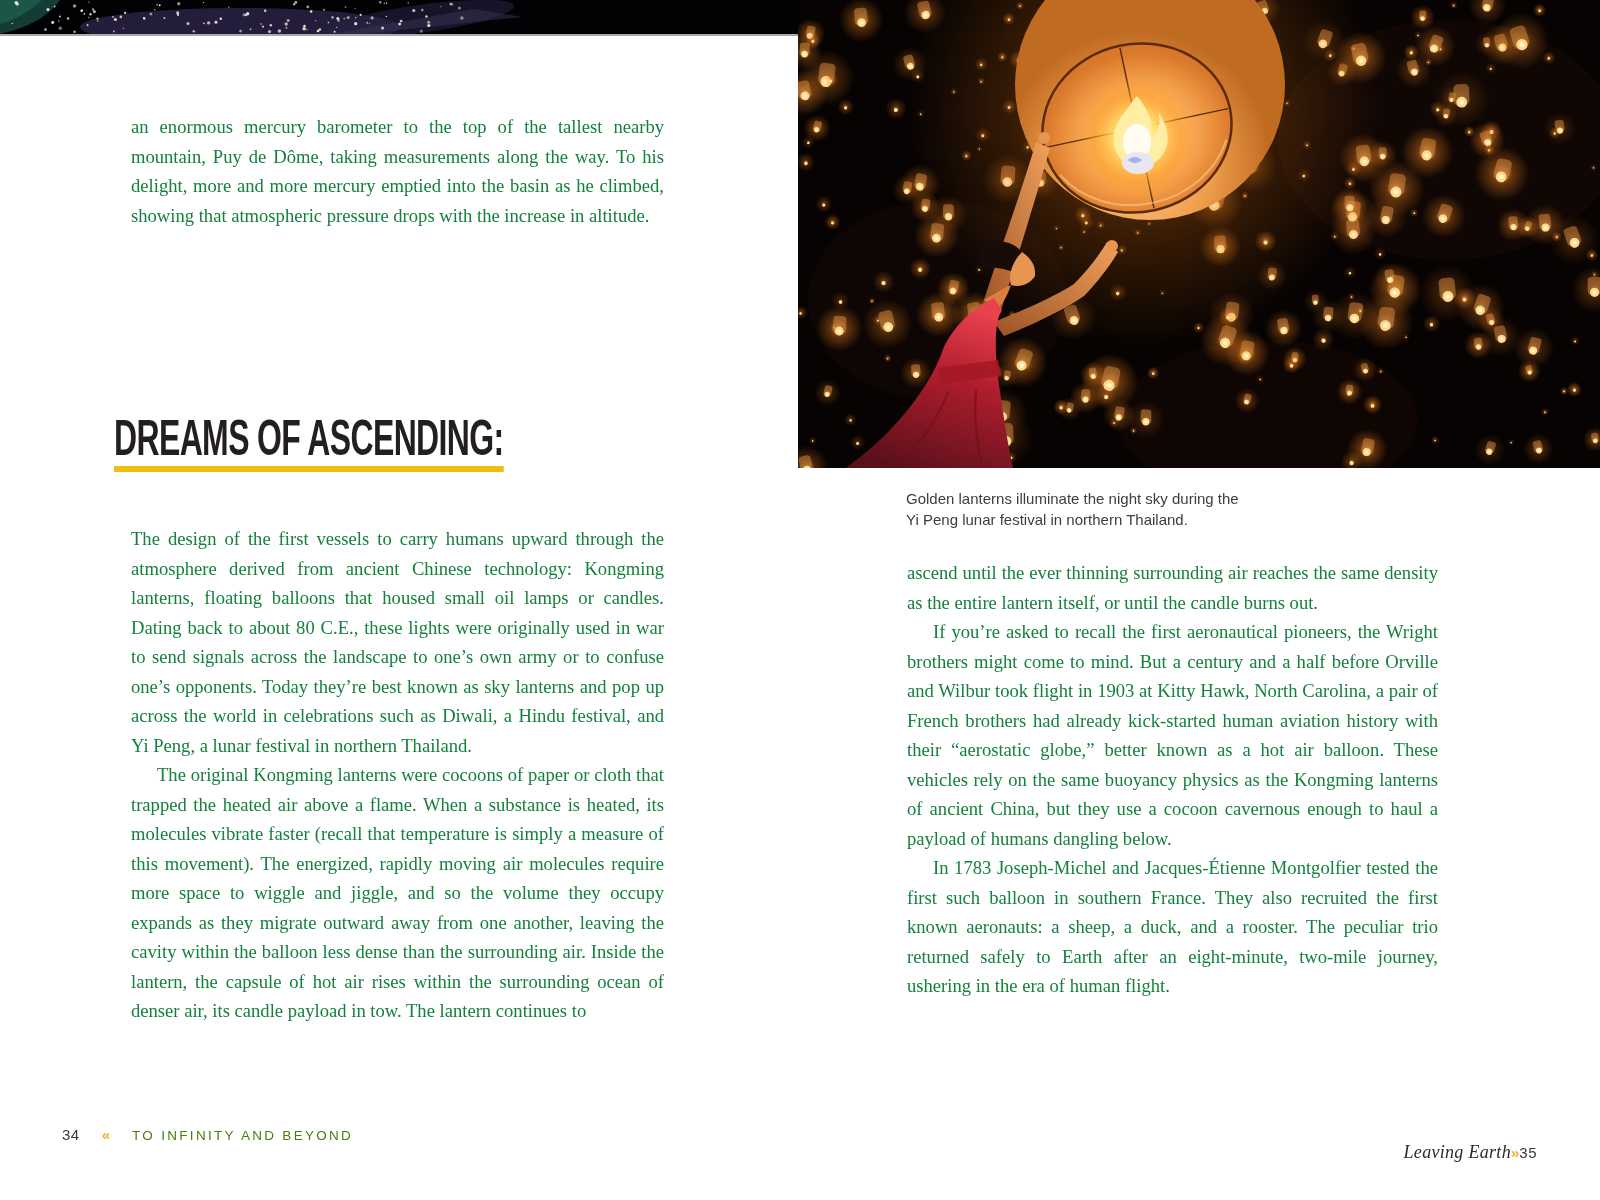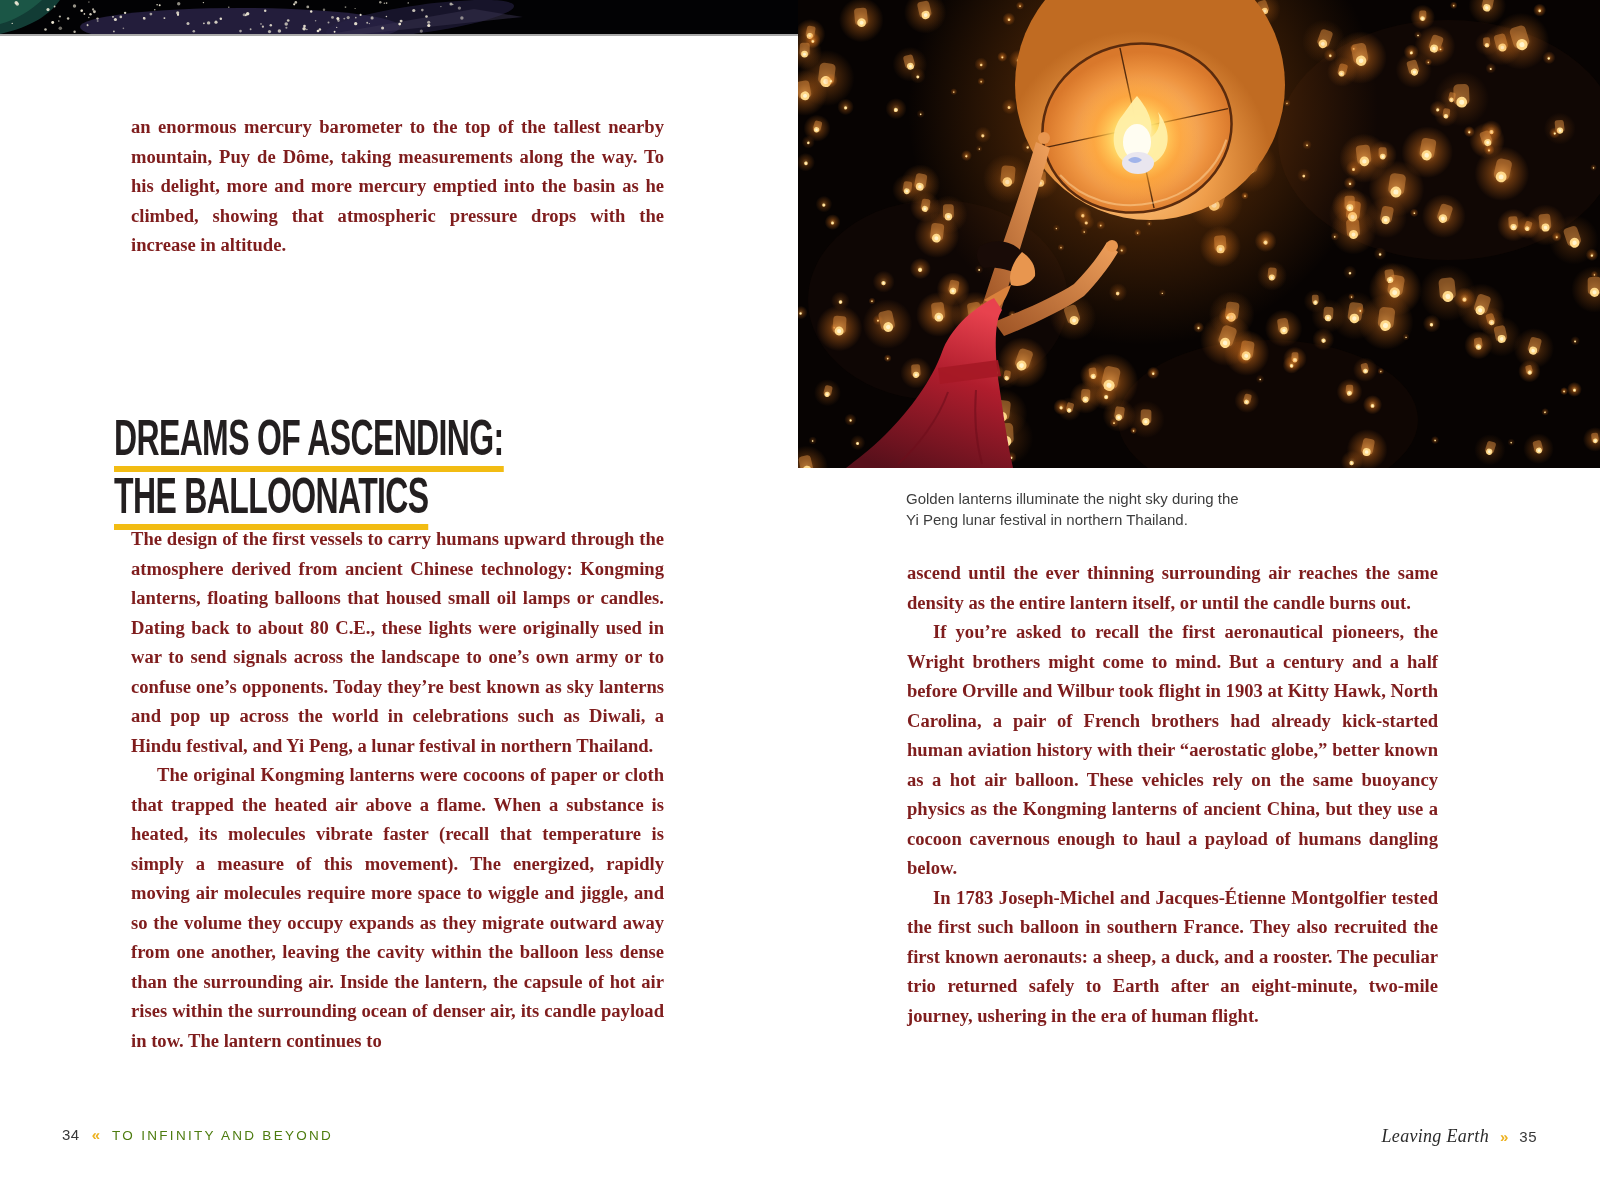--- a/index.html
+++ b/index.html
@@ -15,42 +15,42 @@
   
   .photo{position:absolute;left:798px;top:0;width:802px;height:468px;background:#070302;}
   .photo svg{display:block;}
   
   .caption{
     position:absolute;left:906px;top:488px;width:532px;
     font-family:"Liberation Sans", sans-serif;
     font-size:15px;line-height:21px;color:#3d3d3d;text-align:left;
   }
   
-  .col{position:absolute;width:533px;color:#7f1d1d;
-       font-size:18.6px;line-height:29.5px;text-align:justify;font-weight:bold;}
+  .col{position:absolute;width:533px;color:#15803d;
+       font-size:18.6px;line-height:29.5px;text-align:justify;}
   .col p{margin:0;padding:0;}
   .col p.indent{text-indent:26px;}
   #left-block-a{left:131px;top:112px;}
   #left-block-b{left:131px;top:524px;}
   #right-block{left:907px;top:558px;width:531px;}
   
   .heading{position:absolute;left:114px;top:413px;margin:0;}
   .hl{display:block;height:58px;}
   .hl-inner{
     display:inline-block;
     font-family:"Liberation Sans", sans-serif;font-weight:700;
     font-size:50px;line-height:1;letter-spacing:-1px;color:#231f20;
     transform:scaleX(.64);transform-origin:0 100%;
     border-bottom:6px solid #F2BC13;padding-bottom:3px;
     white-space:nowrap;
   }
   
   .footer{position:absolute;top:1126px;display:flex;align-items:baseline;}
-  .footer-left{left:62px;gap:12px;}
-  .footer-right{right:63px;gap:11px;}
+  .footer-left{left:62px;gap:22px;}
+  .footer-right{right:63px;margin-top:16px;}
   .pagenum{font-family:"Liberation Sans", sans-serif;font-size:15px;color:#383838;letter-spacing:.5px;}
   .guillemet{font-family:"Liberation Sans", sans-serif;font-size:15px;font-weight:700;color:#EDB220;}
   .booktitle{font-family:"Liberation Sans", sans-serif;font-size:13.5px;letter-spacing:2.3px;color:#4d7c0f;}
   .chapter{font-family:"Liberation Serif", serif;font-style:italic;font-size:18px;color:#2b2b2b;letter-spacing:.3px;}
 </style>
 </head>
 <body>
 
 <div>
 
@@ -1576,21 +1576,20 @@
     <span>Golden lanterns illuminate the night sky during the</span><br>
     <span>Yi Peng lunar festival in northern Thailand.</span>
   </div>
 
   <div class="col" id="left-block-a">
     <p>an enormous mercury barometer to the top of the tallest nearby mountain, Puy de Dôme, taking measurements along the way. To his delight, more and more mercury emptied into the basin as he climbed, showing that atmospheric pressure drops with the increase in altitude.</p>
   </div>
 
   <h2 class="heading">
     <span class="hl"><span class="hl-inner">DREAMS OF ASCENDING:</span></span>
-    <span class="hl"><span class="hl-inner">THE BALLOONATICS</span></span>
   </h2>
 
   <div class="col" id="left-block-b">
     <p>The design of the first vessels to carry humans upward through the atmosphere derived from ancient Chinese technology: Kongming lanterns, floating balloons that housed small oil lamps or candles. Dating back to about 80 C.E., these lights were originally used in war to send signals across the landscape to one’s own army or to confuse one’s opponents. Today they’re best known as sky lanterns and pop up across the world in celebrations such as Diwali, a Hindu festival, and Yi Peng, a lunar festival in northern Thailand.</p>
     <p class="indent">The original Kongming lanterns were cocoons of paper or cloth that trapped the heated air above a flame. When a substance is heated, its molecules vibrate faster (recall that temperature is simply a measure of this movement). The energized, rapidly moving air molecules require more space to wiggle and jiggle, and so the volume they occupy expands as they migrate outward away from one another, leaving the cavity within the balloon less dense than the surrounding air. Inside the lantern, the capsule of hot air rises within the surrounding ocean of denser air, its candle payload in tow. The lantern continues to</p>
   </div>
 
   <div class="col" id="right-block">
     <p>ascend until the ever thinning surrounding air reaches the same density as the entire lantern itself, or until the candle burns out.</p>
     <p class="indent">If you’re asked to recall the first aeronautical pioneers, the Wright brothers might come to mind. But a century and a half before Orville and Wilbur took flight in 1903 at Kitty Hawk, North Carolina, a pair of French brothers had already kick-started human aviation history with their “aerostatic globe,” better known as a hot air balloon. These vehicles rely on the same buoyancy physics as the Kongming lanterns of ancient China, but they use a cocoon cavernous enough to haul a payload of humans dangling below.</p>

